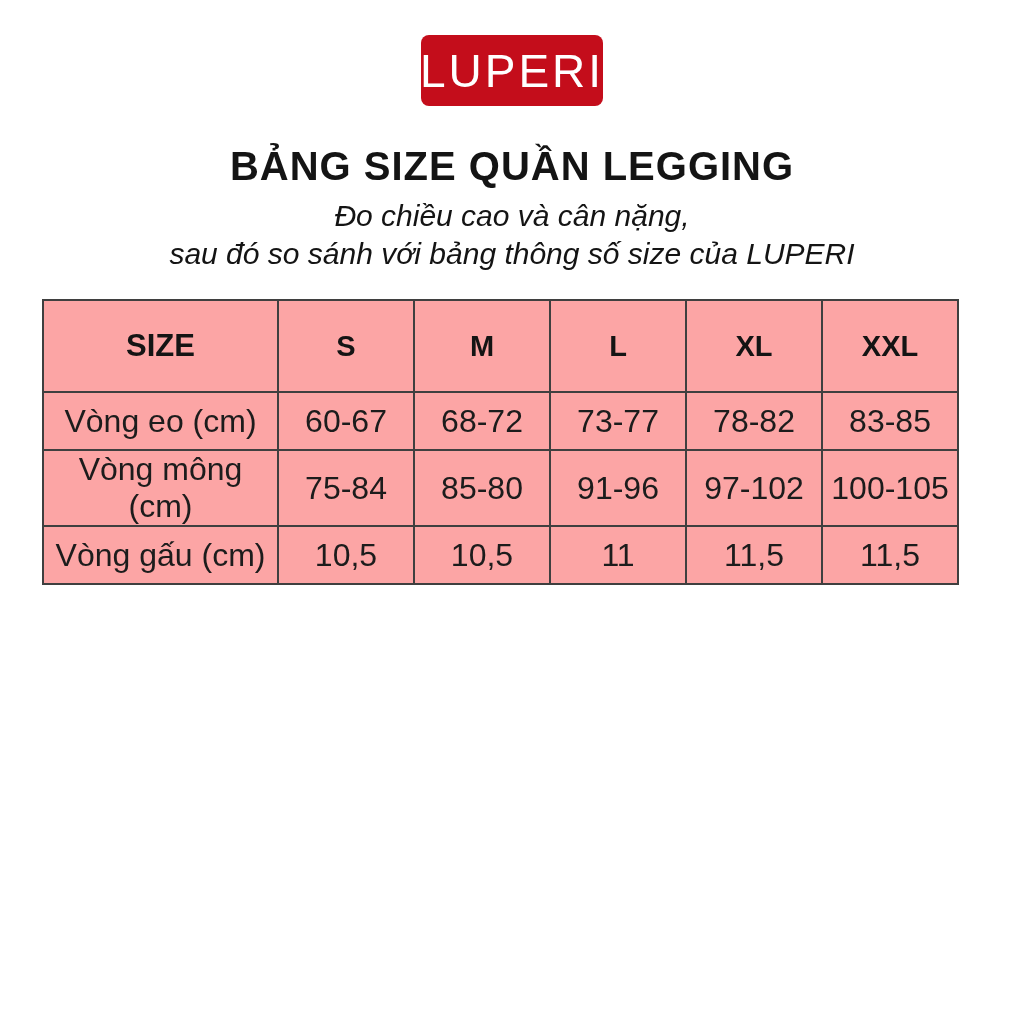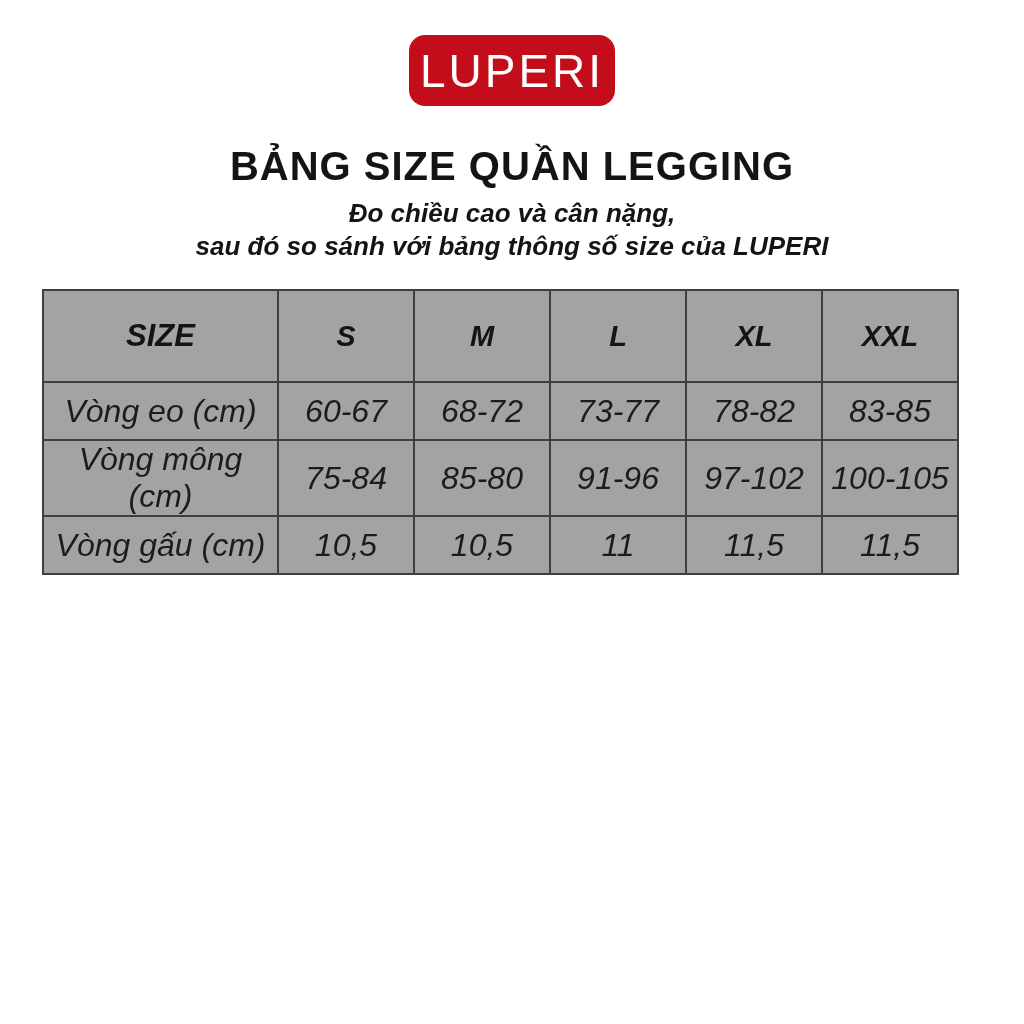--- a/index.html
+++ b/index.html
@@ -4,62 +4,61 @@
 <style>
   * { margin: 0; padding: 0; box-sizing: border-box; }
   html, body {
     width: 1024px; height: 1024px;
     background: #ffffff;
     font-family: "Liberation Sans", sans-serif;
     color: #1c1c1c;
     overflow: hidden;
   }
   .logo {
-    width: 206px; height: 71px;
+    width: 182px; height: 71px;
     margin: 35px auto 0 auto;
     background: #c40d1b;
-    border-radius: 16px;
+    border-radius: 8px;
     display: flex; align-items: center; justify-content: center;
   }
   .logo-text {
     color: #ffffff;
     font-size: 46px;
     font-weight: 400;
     letter-spacing: 3px;
     line-height: 1;
   }
   .title {
     margin-top: 38px;
     text-align: center;
     font-size: 40px;
     font-weight: 700;
     letter-spacing: 1px;
     color: #141414;
   }
   .subtitle {
     margin-top: 8px;
     text-align: center;
-    font-size: 26px;
-    font-weight: 700;
+    font-size: 30px;
+    font-weight: 400;
     font-style: italic;
     line-height: 1.25;
     color: #141414;
   }
   table.size-table {
     border-collapse: collapse;
     table-layout: fixed;
     width: 915px;
     margin: 27px 0 0 42px;
   }
   table.size-table th, table.size-table td {
     border: 2px solid #3f3f3f;
     text-align: center;
     vertical-align: middle;
-    background: #a3a3a3;
-    font-style: italic;
+    background: #fca5a5;
   }
   table.size-table thead th {
     height: 92px;
     font-size: 29px;
     font-weight: 700;
     color: #141414;
   }
   table.size-table thead th.size-col { font-size: 31px; }
   table.size-table tbody td {
     height: 58px;

